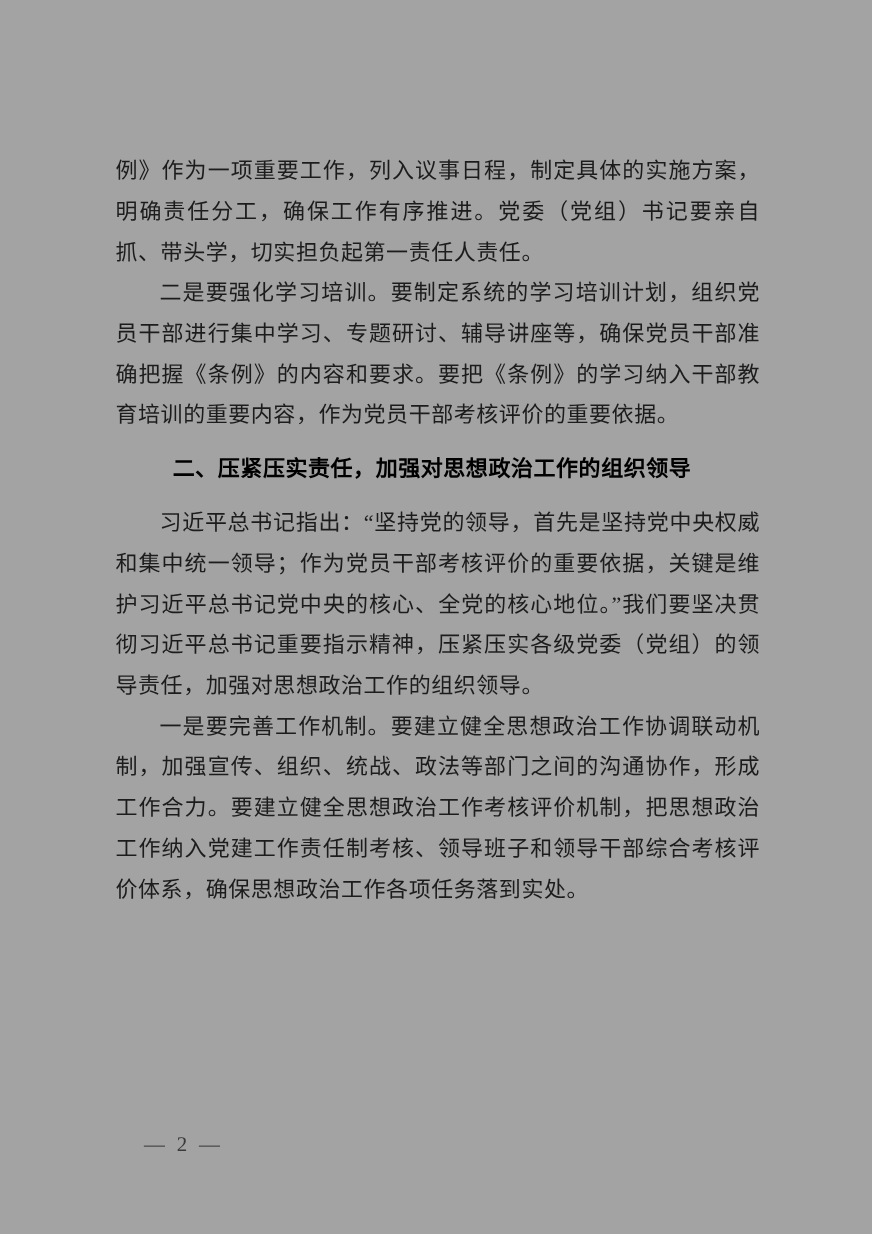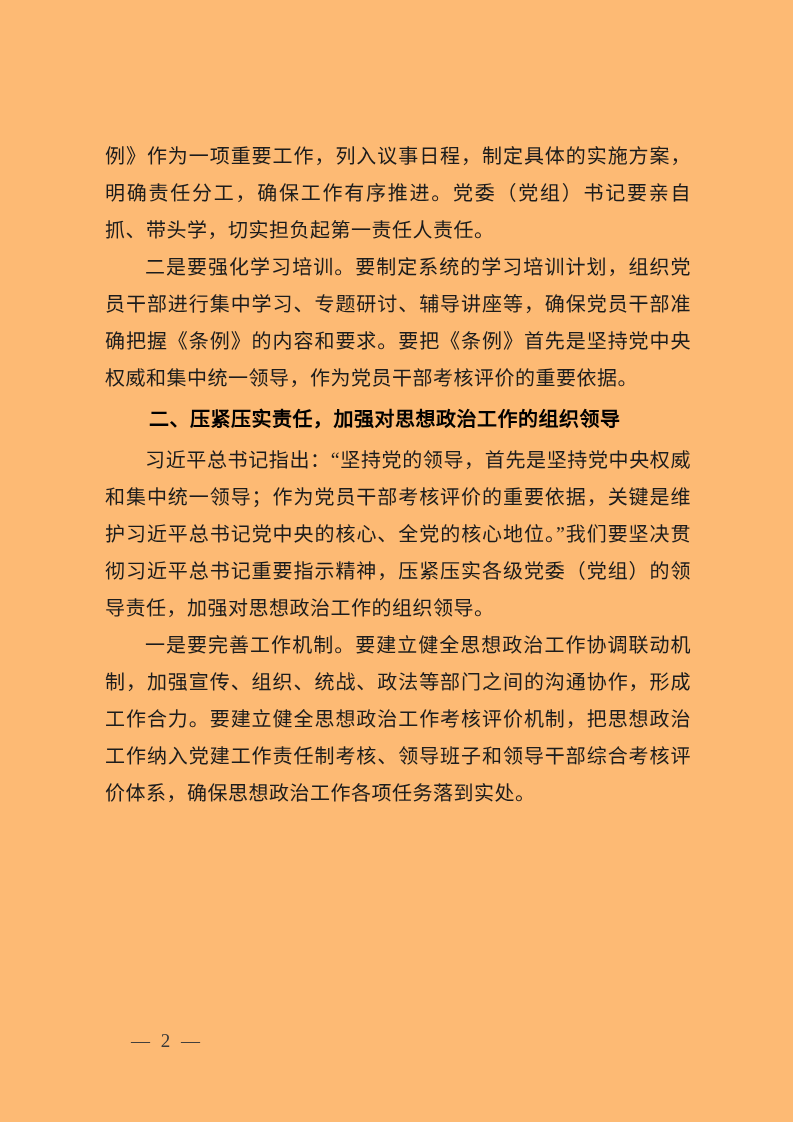--- a/index.html
+++ b/index.html
@@ -4,21 +4,21 @@
 <style>
   html, body {
     margin: 0;
     padding: 0;
     background: #ffffff;
   }
   .page {
     position: relative;
     width: 793px;
     height: 1122px;
-    background: #fdba74;
+    background: #a3a3a3;
     overflow: hidden;
   }
   .content {
     position: absolute;
     left: 105px;
     top: 138px;
     width: 586px;
   }
   .para {
     margin: 0;
@@ -27,21 +27,21 @@
     line-height: 37px;
     color: #1c1c1c;
     text-align: justify;
     text-indent: 2em;
     letter-spacing: 0.5px;
   }
   .para.noindent {
     text-indent: 0;
   }
   .heading {
-    margin: 4px;
+    margin: 12px;
     font-family: "Liberation Sans", "DejaVu Sans", sans-serif;
     font-weight: 700;
     font-size: 20px;
     line-height: 37px;
     color: #000000;
     text-indent: 2em;
     letter-spacing: 0.5px;
   }
   .page-number {
     position: absolute;
@@ -53,19 +53,19 @@
     letter-spacing: 3px;
     white-space: nowrap;
   }
 </style>
 </head>
 <body>
 
 <div class="page">
   <div class="content">
     <p class="para noindent">例》作为一项重要工作，列入议事日程，制定具体的实施方案，明确责任分工，确保工作有序推进。党委（党组）书记要亲自抓、带头学，切实担负起第一责任人责任。</p>
-    <p class="para">二是要强化学习培训。要制定系统的学习培训计划，组织党员干部进行集中学习、专题研讨、辅导讲座等，确保党员干部准确把握《条例》的内容和要求。要把《条例》首先是坚持党中央权威和集中统一领导，作为党员干部考核评价的重要依据。</p>
+    <p class="para">二是要强化学习培训。要制定系统的学习培训计划，组织党员干部进行集中学习、专题研讨、辅导讲座等，确保党员干部准确把握《条例》的内容和要求。要把《条例》的学习纳入干部教育培训的重要内容，作为党员干部考核评价的重要依据。</p>
     <h2 class="heading">二、压紧压实责任，加强对思想政治工作的组织领导</h2>
     <p class="para">习近平总书记指出：“坚持党的领导，首先是坚持党中央权威和集中统一领导；作为党员干部考核评价的重要依据，关键是维护习近平总书记党中央的核心、全党的核心地位。”我们要坚决贯彻习近平总书记重要指示精神，压紧压实各级党委（党组）的领导责任，加强对思想政治工作的组织领导。</p>
     <p class="para">一是要完善工作机制。要建立健全思想政治工作协调联动机制，加强宣传、组织、统战、政法等部门之间的沟通协作，形成工作合力。要建立健全思想政治工作考核评价机制，把思想政治工作纳入党建工作责任制考核、领导班子和领导干部综合考核评价体系，确保思想政治工作各项任务落到实处。</p>
   </div>
   <div class="page-number">— 2 —</div>
 </div>
 
 </body></html>

